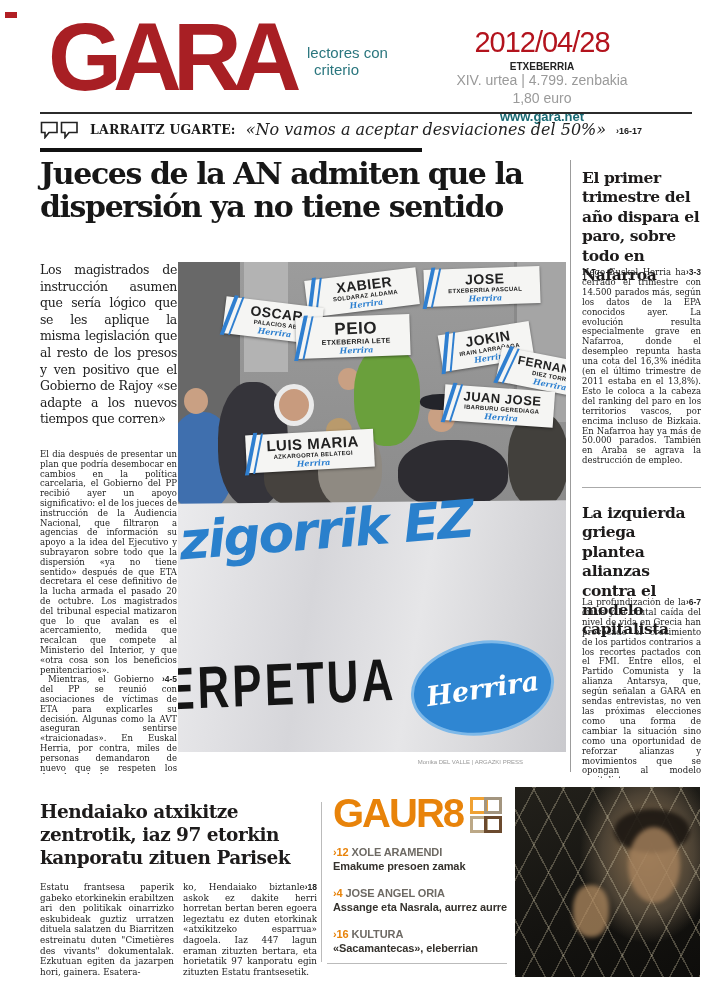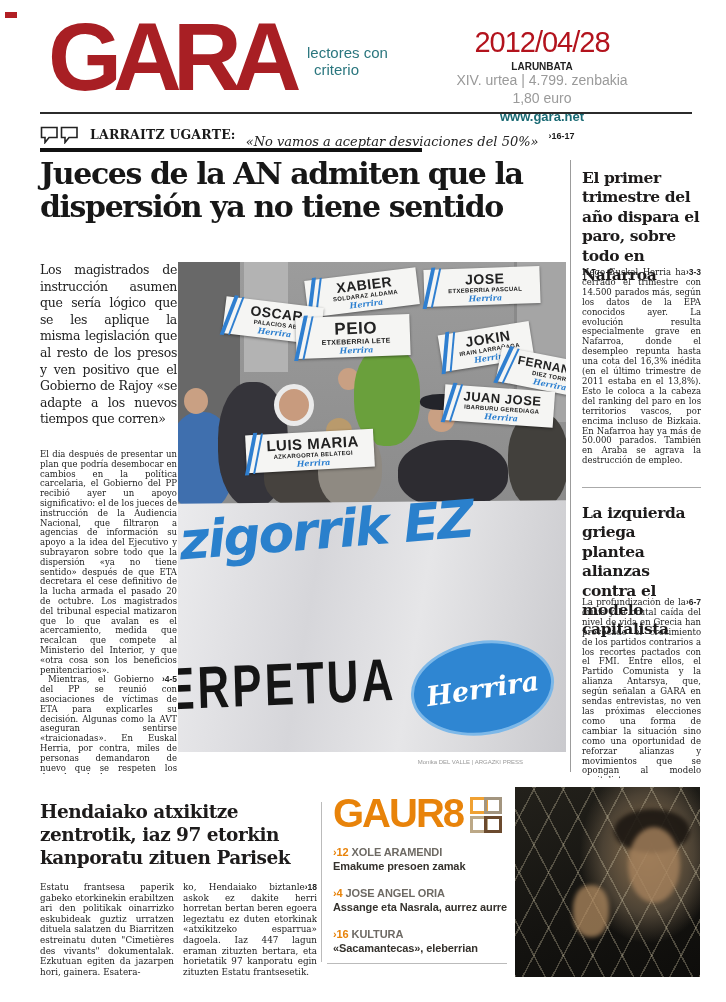--- a/index.html
+++ b/index.html
@@ -17,21 +17,21 @@
   .mh-right{left:392px;top:28px;width:300px;text-align:center;font-family:"Liberation Sans",sans-serif;}
   .mh-date{font-size:29px;color:#b3131d;letter-spacing:-1px;line-height:1;}
   .mh-day{font-size:10px;font-weight:bold;color:#222;margin-top:4px;}
   .mh-ed,.mh-price{font-size:14px;color:#9a9a9a;line-height:1.25;}
   .mh-web{font-size:13px;font-weight:bold;color:#196a74;margin-top:2px;}
   .hr1{left:40px;top:112px;width:652px;height:2px;background:#2b2b2b;}
 
   
   .qbar{left:40px;top:120px;width:620px;display:flex;align-items:center;gap:10px;}
   .qspeaker{font-weight:bold;font-size:12.5px;letter-spacing:.2px;}
-  .qtext{font-style:italic;font-size:13px;color:#222;margin-top:14px;}
+  .qtext{font-style:italic;font-size:16px;color:#222;}
   .qref{font-weight:bold;font-size:9px;font-family:"Liberation Sans",sans-serif;margin-top:3px;}
 
   
   .blackrule{left:40px;top:148px;width:382px;height:4px;background:#111;}
   .headline{left:40px;top:157px;width:537px;font-weight:bold;font-size:30px;line-height:1.1;
         letter-spacing:-1.4px;color:#171717;}
   .standfirst{left:40px;top:262px;width:137px;font-size:12.5px;line-height:16.6px;
         letter-spacing:-.3px;text-align:justify;color:#222;}
   .bodycol{left:40px;top:450px;width:137px;height:324px;font-size:8.5px;line-height:9.8px;
         text-align:justify;color:#222;overflow:hidden;}
@@ -119,21 +119,21 @@
 <div id="page">
 
   <div class="abs redmark"></div>
   <div class="abs logo">GARA</div>
   <div class="abs tagline">
     <div>lectores con</div>
     <div class="t2">criterio</div>
   </div>
   <div class="abs mh-right">
     <div class="mh-date">2012/04/28</div>
-    <div class="mh-day">LARUNBATA</div>
+    <div class="mh-day">ETXEBERRIA</div>
     <div class="mh-ed">XIV. urtea | 4.799. zenbakia</div>
     <div class="mh-price">1,80 euro</div>
     <div class="mh-web">www.gara.net</div>
   </div>
   <div class="abs hr1"></div>
 
   <div class="abs qbar">
     <svg width="40" height="18" viewBox="0 0 40 18">
       <path d="M1.5 1.5 H17 V11.5 H9 L5 16.5 V11.5 H1.5 Z" fill="none" stroke="#222" stroke-width="1.6"></path>
       <path d="M21.5 1.5 H37 V11.5 H29 L25 16.5 V11.5 H21.5 Z" fill="none" stroke="#222" stroke-width="1.6"></path>

